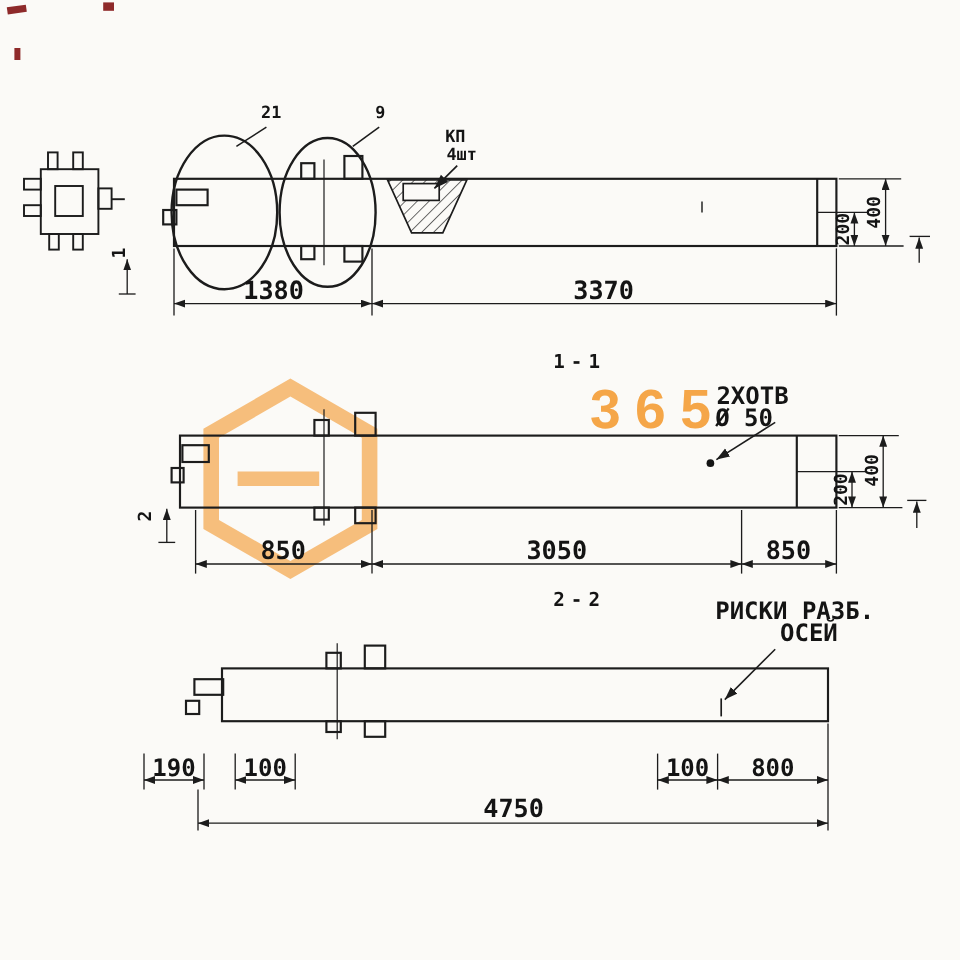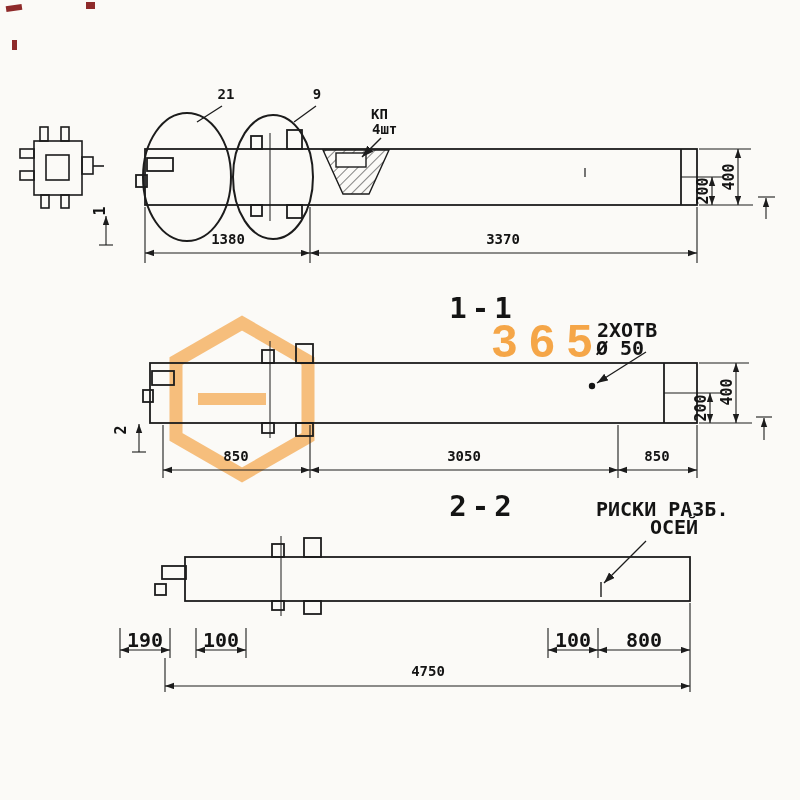--- a/index.html
+++ b/index.html
@@ -3,22 +3,22 @@
 <meta charset="utf-8">
 <style>
   *{box-sizing:border-box}
   body{margin:0;background:#e9e9e9}
   .stage{position:relative;width:800px;height:800px;background:#fbfaf7;overflow:hidden;
          font-family:"DejaVu Sans Mono",monospace}
   .t{position:absolute;color:#141414;font-weight:700;white-space:nowrap;line-height:1;
      font-family:"DejaVu Sans Mono",monospace}
   .c{transform:translateX(-50%)}
   .r{transform:translate(-50%,-50%) rotate(-90deg)}
-  .s14{font-size:14px}.s15{font-size:15px}.s16{font-size:20px}.s17{font-size:14px}
-  .s19{font-size:14px}.s24{font-size:29px;letter-spacing:5px}
+  .s14{font-size:14px}.s15{font-size:15px}.s16{font-size:20px}.s17{font-size:21px}
+  .s19{font-size:14px}.s24{font-size:16px;letter-spacing:5px}
   svg.linework{position:absolute;left:0;top:0}
   .wm{position:absolute;left:0;top:0;width:800px;height:800px;pointer-events:none}
   .wm-brand{position:absolute;left:487px;top:401px;transform:translate(-50%,-50%);
             font-family:"DejaVu Sans",sans-serif;font-size:96px;font-weight:800;
             letter-spacing:16px;color:rgba(125,131,138,.5)}
   .wm-num{position:absolute;left:548px;top:341px;transform:translate(-50%,-50%);
           font-family:Liberation Sans, sans-serif;font-size:46px;font-weight:800;
           letter-spacing:12px;color:rgba(243,150,41,.85)}
   .speck{position:absolute;background:#8e2a2a}
 </style>

